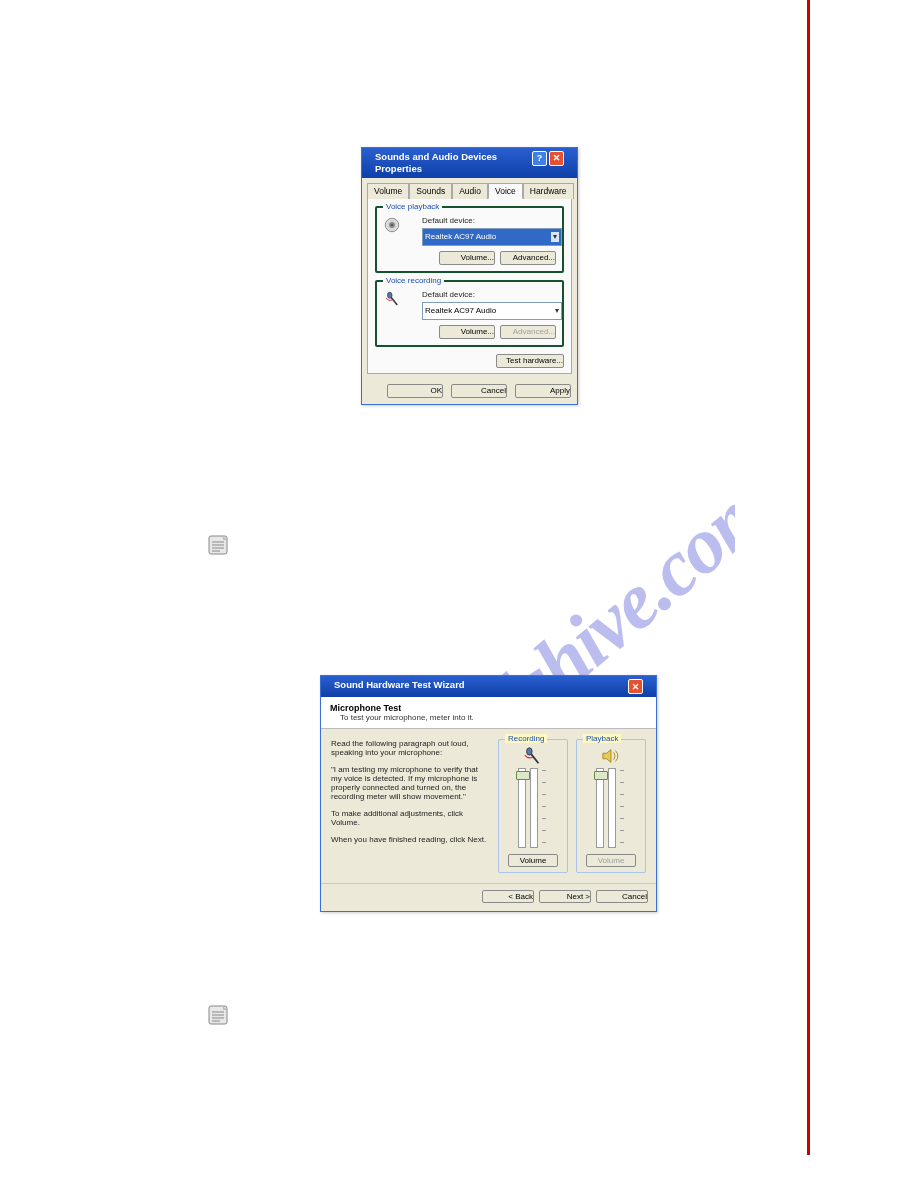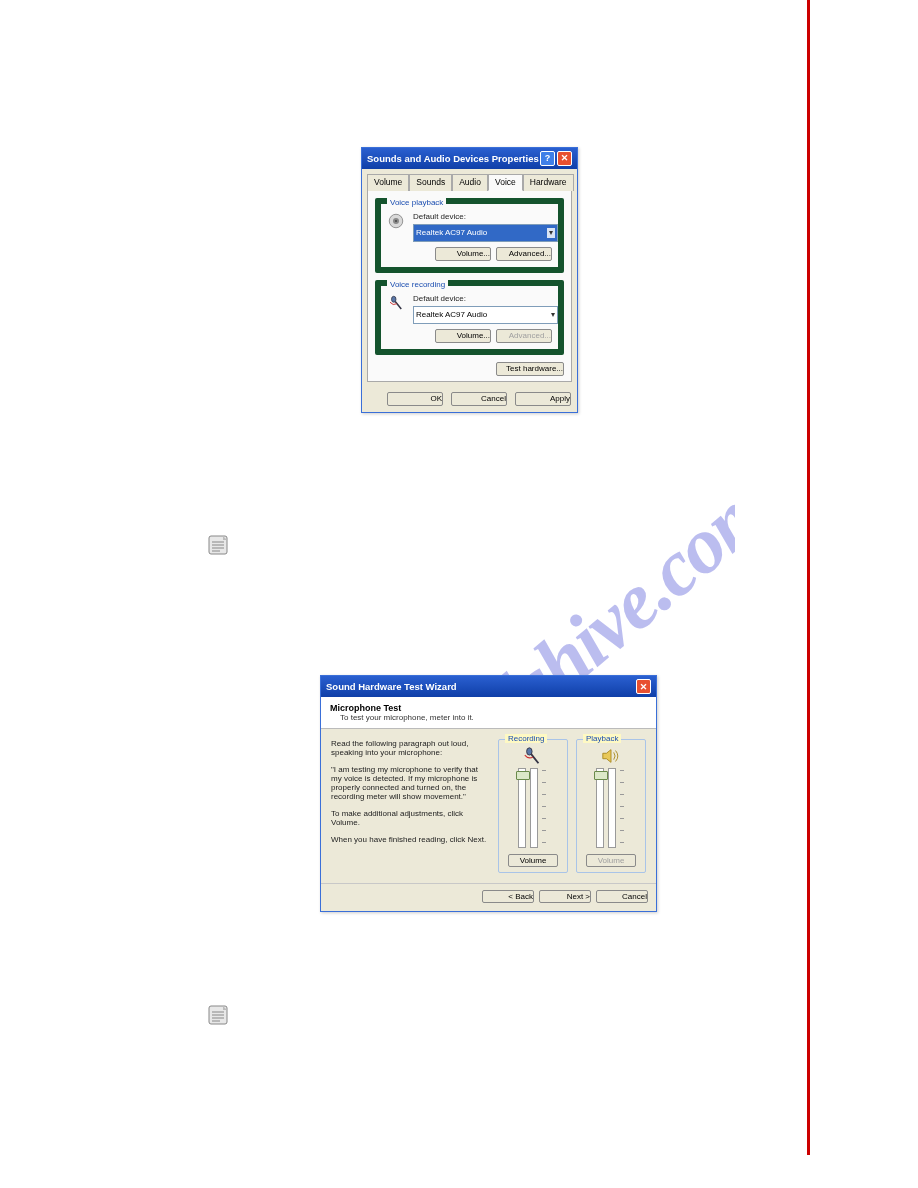--- a/index.html
+++ b/index.html
@@ -1,31 +1,31 @@
 <!DOCTYPE html>
 <html><head>
 <meta charset="utf-8">
 <style>
 body{margin:0;font-family:"Segoe UI",Tahoma,Arial,sans-serif;background:#fff;color:#000}
 .page{width:918px;height:1188px;position:relative;margin:0 auto;background:#fff}
 .redline{position:absolute;right:108px;top:0;width:3px;height:1155px;background:#cc0000}
 .dialog1{position:absolute;left:361px;top:147px;width:215px;border:1px solid #3a6fd8;background:#ece9d8;font-size:8.5px;line-height:1.25;box-shadow:1px 1px 3px rgba(0,0,0,.2)}
-.titlebar{background:linear-gradient(#2a5fd0,#0f3fa8);color:#fff;padding:3px 5px;display:flex;align-items:center;justify-content:space-between;font-size:9.5px;font-weight:bold}
+.titlebar{background:linear-gradient(#2a5fd0,#0f3fa8);color:#fff;padding:3px 13px;display:flex;justify-content:space-between;font-size:9.5px;font-weight:bold}
 .titlebtns{display:flex;gap:2px}
 .titlebtn{width:13px;height:13px;border:1px solid #fff;border-radius:2px;display:flex;align-items:center;justify-content:center;font-size:9px;font-weight:bold}
 .helpbtn{background:#3f7fe8;color:#fff}
 .closebtn{background:#e85030;color:#fff}
 .tabrow{display:flex;padding:4px 5px 0 5px;gap:0;background:#ece9d8}
 .tab{border:1px solid #a9a9a9;border-bottom:none;padding:2px 6px;background:#ece9d8;font-size:8.5px;cursor:pointer;position:relative;top:1px}
 .tab.active{background:#fafafa;border-bottom:1px solid #fafafa;z-index:2}
 .tabpanel{margin:0 5px 5px 5px;background:#fafafa;border:1px solid #a9a9a9;padding:7px 7px 5px 7px}
 .desctext{font-size:8px;color:#222;margin-bottom:8px}
-.groupbox{border:6px solid #14532d;border-radius:2px;padding:8px 6px 6px 6px;margin-bottom:7px;position:relative}
+.groupbox{border:2px solid #14532d;border-radius:2px;padding:8px 6px 6px 6px;margin-bottom:7px;position:relative}
 .grouplabel{position:absolute;top:-6px;left:6px;background:#fafafa;padding:0 3px;color:#1a4db0;font-size:8px}
-.devrow{display:flex;align-items:flex-start;gap:8px}
+.devrow{display:flex;align-items:flex-start;gap:21px}
 .devicon{width:18px;height:18px;flex-shrink:0;display:flex;align-items:center;justify-content:center}
 .devicon svg{width:18px;height:18px}
 .devcontent{flex:1}
 .devcontent .lab{font-size:8px;color:#222;margin-bottom:2px}
 .select{width:100%;border:1px solid #7f9db9;background:#fff;padding:1px 2px;font-size:8px;display:flex;justify-content:space-between;align-items:center;height:14px}
 .select.highlighted{background:#3169c6;color:#fff}
 .chev{color:#333;font-size:8px}
 .select.highlighted .chev{background:#d9e4f4;color:#333;padding:0 2px}
 .btnrow{display:flex;justify-content:flex-end;gap:5px;margin-top:5px}
 .btn{border:1px solid #8a8a8a;background:#ece9d8;padding:1px 0;font-size:8px;text-align:right;width:54px;border-radius:2px;cursor:pointer}

